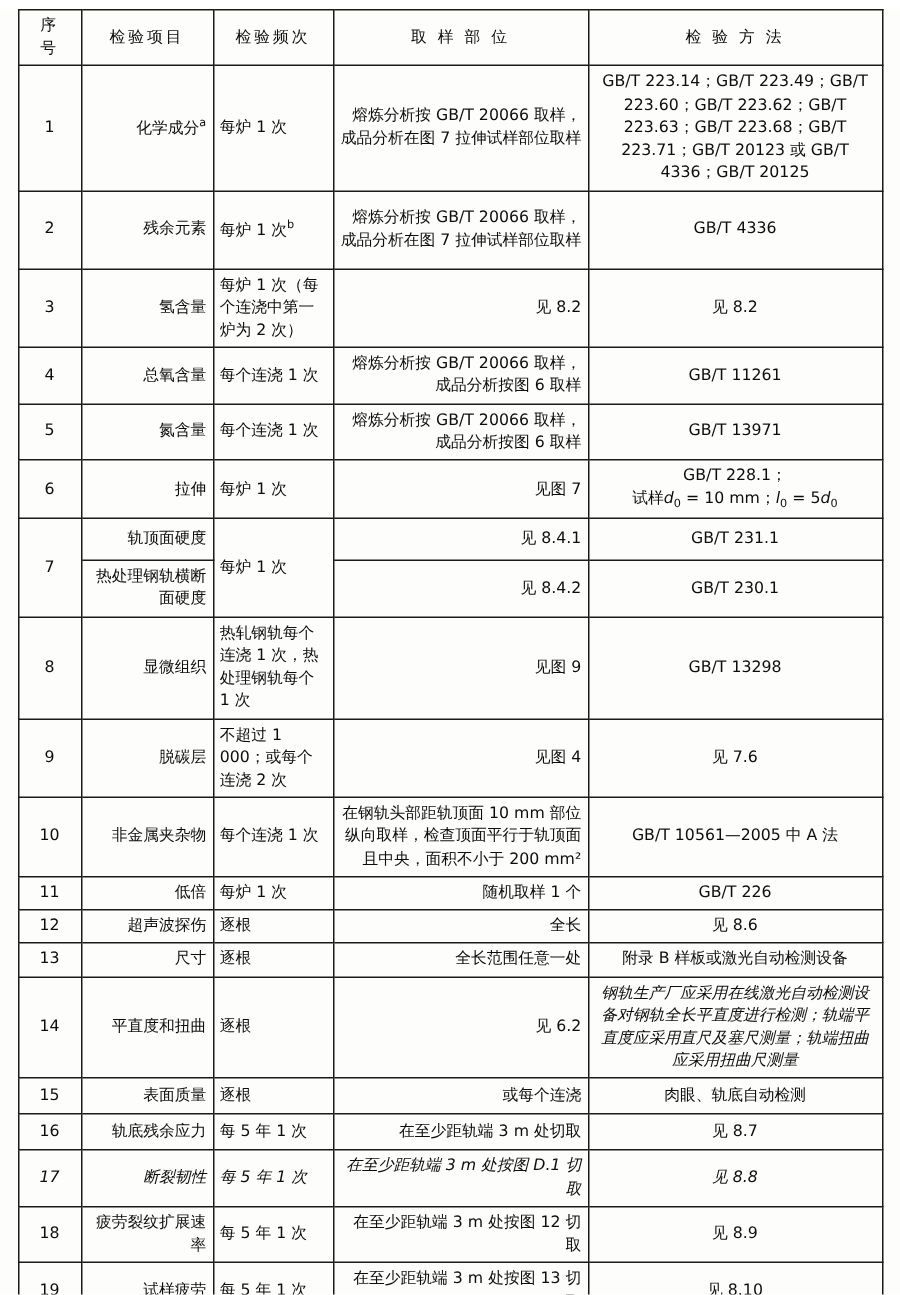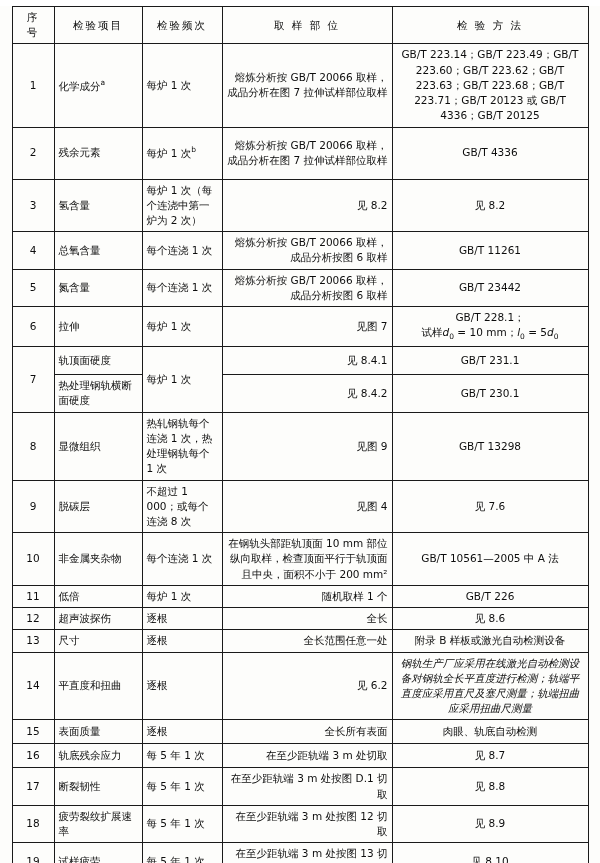--- a/index.html
+++ b/index.html
@@ -42,21 +42,21 @@
     letter-spacing: 2px;
     padding: 6px 2px;
   }
   col.c-no    { width: 42px; }
   col.c-item  { width: 88px; }
   col.c-freq  { width: 80px; }
   col.c-pos   { width: 170px; }
   col.c-meth  { width: 196px; }
 
   td.no     { text-align: center; }
-  td.item   { text-align: left; }
+  td.item   { text-align: right; }
   td.freq   { }
   td.pos    { text-align: right; }
   td.meth   { text-align: center; }
 
   .sup {
     font-size: 7.5px;
     vertical-align: super;
   }
   .sub {
     font-size: 7.5px;
@@ -121,21 +121,21 @@
         <td class="freq">每个连浇 1 次</td>
         <td class="pos">熔炼分析按 GB/T 20066 取样，成品分析按图 6 取样</td>
         <td class="meth">GB/T 11261</td>
       </tr>
 
       <tr style="height:34px;">
         <td class="no">5</td>
         <td class="item">氮含量</td>
         <td class="freq">每个连浇 1 次</td>
         <td class="pos">熔炼分析按 GB/T 20066 取样，成品分析按图 6 取样</td>
-        <td class="meth">GB/T 23442</td>
+        <td class="meth">GB/T 13971</td>
       </tr>
 
       <tr style="height:36px;">
         <td class="no">6</td>
         <td class="item">拉伸</td>
         <td class="freq">每炉 1 次</td>
         <td class="pos">见图 7</td>
         <td class="meth">
           <div>GB/T 228.1；</div>
           <div class="nowrap"><span>试样</span><span class="it">d</span><span class="sub">0</span><span> = 10 mm；</span><span class="it">l</span><span class="sub">0</span><span> = 5</span><span class="it">d</span><span class="sub">0</span></div>
@@ -160,21 +160,21 @@
         <td class="no">8</td>
         <td class="item">显微组织</td>
         <td class="freq">热轧钢轨每个连浇 1 次，热处理钢轨每个 1 次</td>
         <td class="pos">见图 9</td>
         <td class="meth">GB/T 13298</td>
       </tr>
 
       <tr style="height:32px;">
         <td class="no">9</td>
         <td class="item">脱碳层</td>
-        <td class="freq">不超过 1 000；或每个连浇 8 次</td>
+        <td class="freq">不超过 1 000；或每个连浇 2 次</td>
         <td class="pos">见图 4</td>
         <td class="meth">见 7.6</td>
       </tr>
 
       <tr style="height:50px;">
         <td class="no">10</td>
         <td class="item">非金属夹杂物</td>
         <td class="freq">每个连浇 1 次</td>
         <td class="pos">在钢轨头部距轨顶面 10 mm 部位纵向取样，检查顶面平行于轨顶面且中央，面积不小于 200 mm²</td>
         <td class="meth">GB/T 10561—2005 中 A 法</td>
@@ -209,33 +209,33 @@
         <td class="item">平直度和扭曲</td>
         <td class="freq">逐根</td>
         <td class="pos">见 6.2</td>
         <td class="meth tight">钢轨生产厂应采用在线激光自动检测设备对钢轨全长平直度进行检测；轨端平直度应采用直尺及塞尺测量；轨端扭曲应采用扭曲尺测量</td>
       </tr>
 
       <tr style="height:24px;">
         <td class="no">15</td>
         <td class="item">表面质量</td>
         <td class="freq">逐根</td>
-        <td class="pos">全长所有表面</td>
+        <td class="pos">或每个连浇</td>
         <td class="meth">肉眼、轨底自动检测</td>
       </tr>
 
       <tr style="height:24px;">
         <td class="no">16</td>
         <td class="item">轨底残余应力</td>
         <td class="freq">每 5 年 1 次</td>
         <td class="pos">在至少距轨端 3 m 处切取</td>
         <td class="meth">见 8.7</td>
       </tr>
 
-      <tr style="height:34px;">
+      <tr style="height:34px;font-style:italic;">
         <td class="no">17</td>
         <td class="item">断裂韧性</td>
         <td class="freq">每 5 年 1 次</td>
         <td class="pos">在至少距轨端 3 m 处按图 D.1 切取</td>
         <td class="meth">见 8.8</td>
       </tr>
 
       <tr style="height:34px;">
         <td class="no">18</td>
         <td class="item">疲劳裂纹扩展速率</td>

